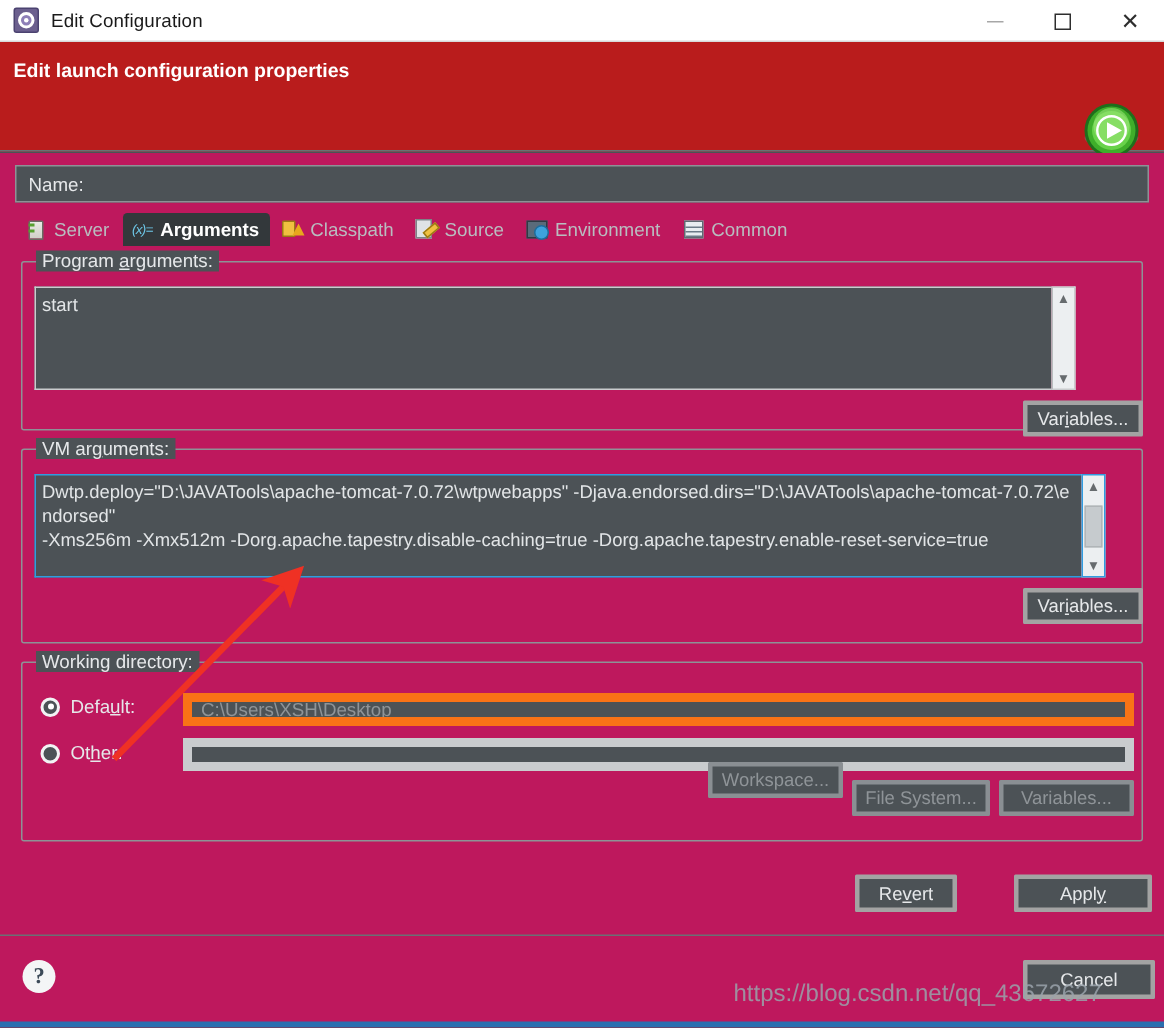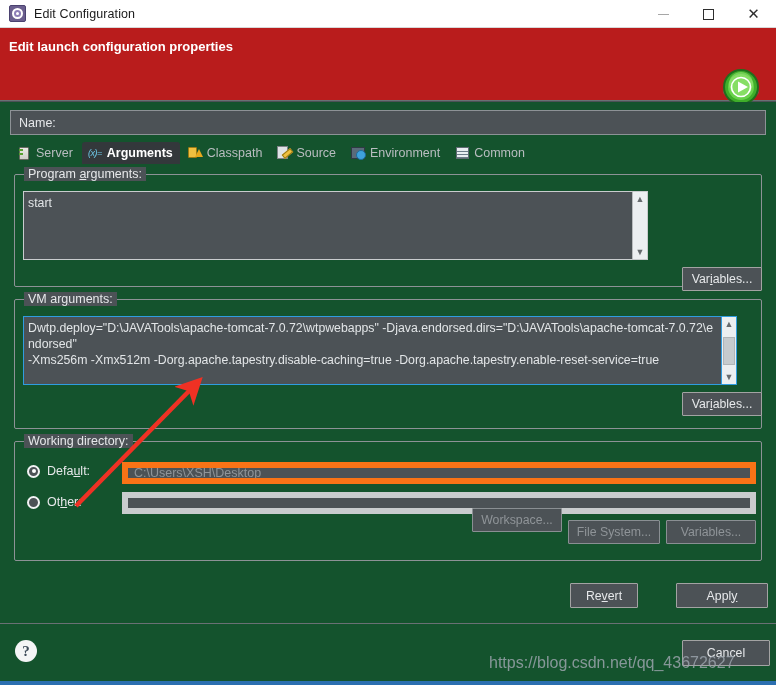--- a/index.html
+++ b/index.html
@@ -76,21 +76,21 @@
   .run-badge {
     position: absolute; right: 12px; top: 36px;
     width: 46px; height: 46px;
   }
   .run-badge svg { display: block; }
 
   
   .panel {
     position: absolute; left: 0px; top: 102px;
     width: 776px; height: 583px;
-    background: #14532d;
+    background: #be185d;
     text-decoration: underline;
   }
 
   
   .name-row {
     position: absolute; left: 10px; top: 8px;
     width: 756px; height: 25px;
     border: 1px solid #8d9296;
     display: flex; align-items: center;
     background: #4c5256;
@@ -189,21 +189,21 @@
     color: #666b6e; font-size: 9px;
   }
   .sbar .thumb {
     position: absolute; left: 1px; width: 12px;
     background: #c6cbce; border: 1px solid #b0b5b8;
   }
 
   
   .btn {
     background: #4c5256;
-    border: 1px solid #a3a3a3;
+    border: 3px solid #a3a3a3;
     color: #e6e8ea;
     font-size: 12.3px;
     font-family: "Liberation Sans", sans-serif;
     display: flex; align-items: center; justify-content: center;
     position: absolute;
     border-radius: 1px;
   }
   .btn.disabled { border-color: #8a8f93; color: #8f9498; }
   .btn.focused { border: 2px solid #2f9de0; }
 
@@ -339,21 +339,21 @@
             <i class="ico-common"></i>
           </span>
         <span>Common</span>
       </div>
     </div>
 
     <div class="group" style="left:14px; top:72px; width:748px; height:113px;">
       <div class="legend"><span>Program </span><span class="mn">a</span><span>rguments:</span></div>
     </div>
 
-    <div class="ta-wrap" style="left:23px; top:89px; width:625px; height:69px;">
+    <div class="ta-wrap" style="left:23px; top:89px; width:694px; height:69px;">
       <div class="ta plain" style="width:698px; height:69px;">start</div>
       <div class="sbar" style="height:69px;">
         <div class="arw">▲</div>
         <div class="arw">▼</div>
       </div>
     </div>
 
     <div class="btn" style="left:682px; top:165px; width:80px; height:24px;">
         <span>Var</span>
         <span class="mn">i</span>

